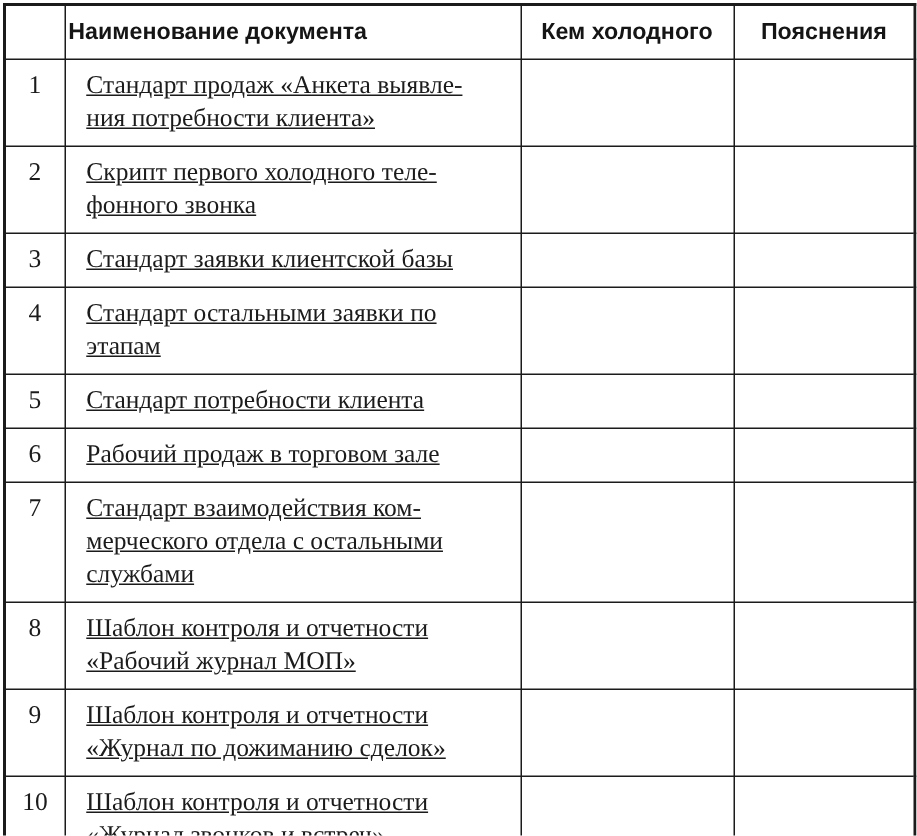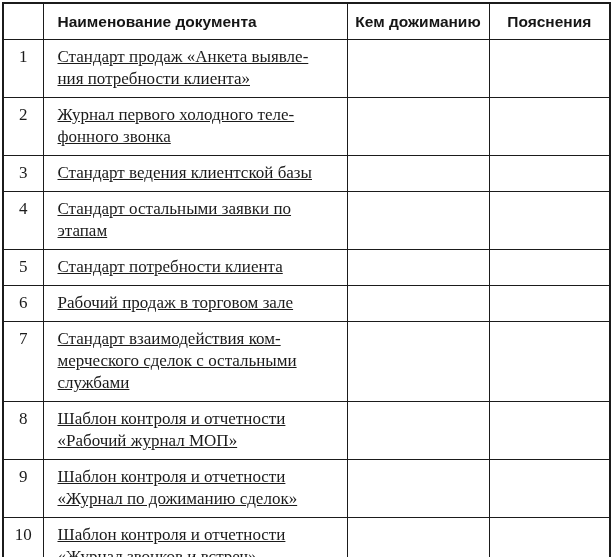--- a/index.html
+++ b/index.html
@@ -38,21 +38,21 @@
     font-weight: bold;
     font-size: 15.5px;
     line-height: 20px;
     padding: 8px 4px 7px 4px;
     text-align: center;
     vertical-align: middle;
     color: #151515;
   }
   .doc-table thead th.h-name {
     text-align: left;
-    padding-left: 14px;
+    padding-left: 2px;
   }
   .doc-table td {
     font-size: 17px;
     line-height: 22px;
   }
   .doc-table td.cell-num {
     text-align: center;
     padding: 6px 2px 6px 2px;
   }
   .doc-table td.cell-name {
@@ -72,42 +72,42 @@
   <colgroup>
     <col class="c-num">
     <col class="c-name">
     <col class="c-prep">
     <col class="c-expl">
   </colgroup>
   <thead>
     <tr>
       <th class="h-num"></th>
       <th class="h-name">Наименование документа</th>
-      <th class="h-prep">Кем дожиманию</th>
+      <th class="h-prep">Кем холодного</th>
       <th class="h-expl">Пояснения</th>
     </tr>
   </thead>
   <tbody>
     <tr>
       <td class="cell-num">1</td>
       <td class="cell-name">Стандарт продаж «Анкета выявле-
 ния потребности клиента»</td>
       <td class="cell-prep"></td>
       <td class="cell-expl"></td>
     </tr>
     <tr>
       <td class="cell-num">2</td>
-      <td class="cell-name">Журнал первого холодного теле-
+      <td class="cell-name">Скрипт первого холодного теле-
 фонного звонка</td>
       <td class="cell-prep"></td>
       <td class="cell-expl"></td>
     </tr>
     <tr>
       <td class="cell-num">3</td>
-      <td class="cell-name">Стандарт ведения клиентской базы</td>
+      <td class="cell-name">Стандарт заявки клиентской базы</td>
       <td class="cell-prep"></td>
       <td class="cell-expl"></td>
     </tr>
     <tr>
       <td class="cell-num">4</td>
       <td class="cell-name">Стандарт остальными заявки по
 этапам</td>
       <td class="cell-prep"></td>
       <td class="cell-expl"></td>
     </tr>
@@ -119,21 +119,21 @@
     </tr>
     <tr>
       <td class="cell-num">6</td>
       <td class="cell-name">Рабочий продаж в торговом зале</td>
       <td class="cell-prep"></td>
       <td class="cell-expl"></td>
     </tr>
     <tr>
       <td class="cell-num">7</td>
       <td class="cell-name">Стандарт взаимодействия ком-
-мерческого сделок с остальными
+мерческого отдела с остальными
 службами</td>
       <td class="cell-prep"></td>
       <td class="cell-expl"></td>
     </tr>
     <tr>
       <td class="cell-num">8</td>
       <td class="cell-name">Шаблон контроля и отчетности
 «Рабочий журнал МОП»</td>
       <td class="cell-prep"></td>
       <td class="cell-expl"></td>

